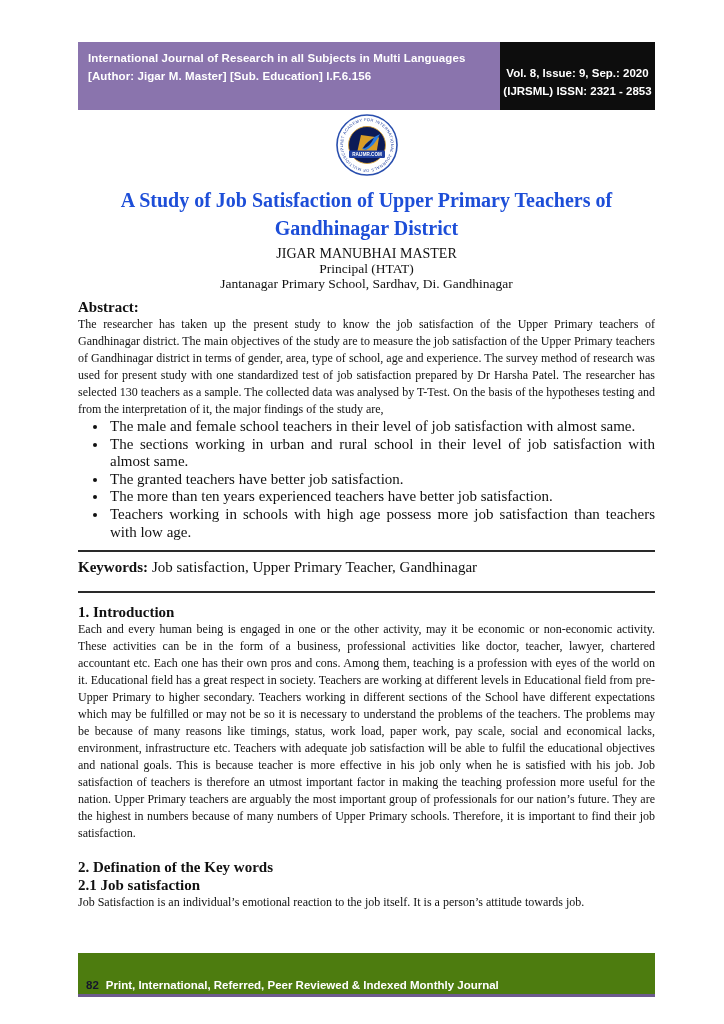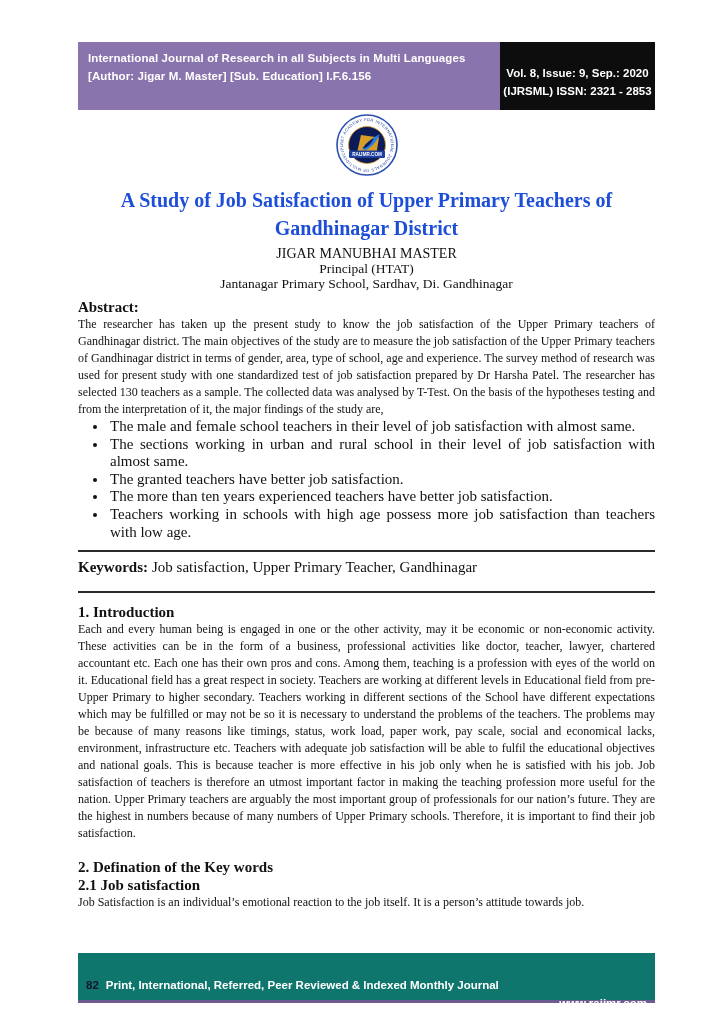--- a/index.html
+++ b/index.html
@@ -40,22 +40,22 @@
   .rule { border:0; border-top:2px solid #2a2a2a; margin:9px 0 0 0; height:0; }
   .kw-line { font-size:15px; line-height:17px; padding:7px 0 6px 0; }
   .kw-line .kw-label { font-weight:bold; margin-right:4px; }
 
   .sec-head { font-weight:bold; font-size:15px; line-height:18px; }
   .mt10 { margin-top:10px; }
   .mt16 { margin-top:16px; }
 
   
   .ftr {
-    position:absolute; left:78px; top:953px; width:577px; height:50px;
-    background:#0f766e; color:#ffffff; font-family:"Liberation Sans", sans-serif;
+    position:absolute; left:78px; top:953px; width:577px; height:44px;
+    background:#4d7c0f; color:#ffffff; font-family:"Liberation Sans", sans-serif;
     font-weight:bold; font-size:11.5px; border-bottom:3px solid #6d5a8e; box-sizing:border-box;
     padding-top:5px;
   }
   .ftr-line1 { display:flex; align-items:center; padding:0 8px 0 8px; line-height:17px; }
   .ftr-pageno { color:#15152d; margin-right:7px; }
   .ftr-mid { flex:1; }
   .ftr-site { text-align:right;margin-top:37px; }
   .ftr-line2 { text-align:center; line-height:17px; }
 </style>
 </head>

